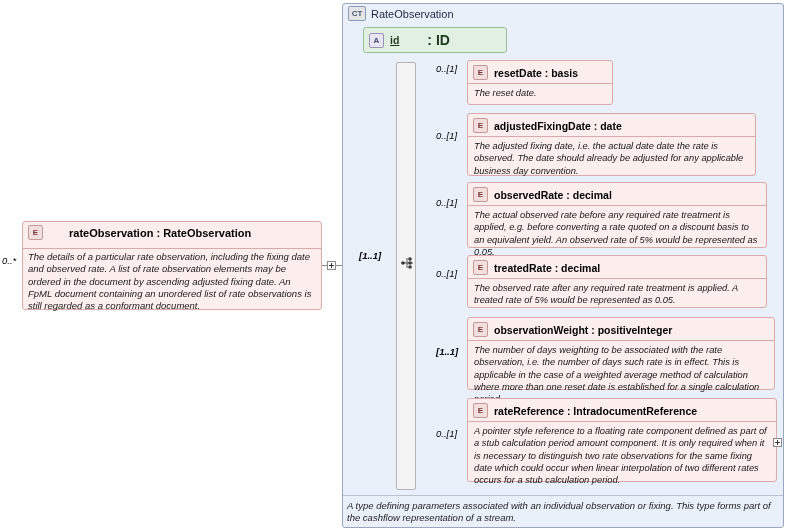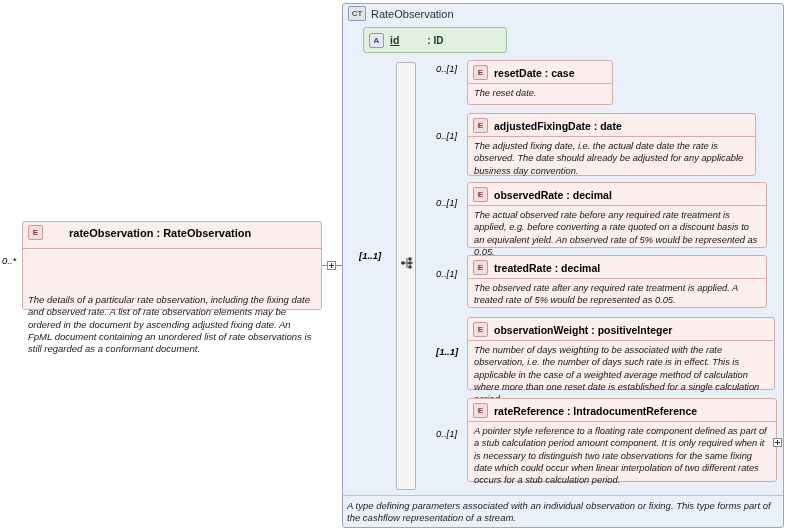--- a/index.html
+++ b/index.html
@@ -110,21 +110,21 @@
     padding-left: 5px;
     gap: 6px;
   }
   .attr-name {
     font-size: 10.5px;
     font-weight: bold;
     color: #1d3a1d;
     text-decoration: underline;
   }
   .attr-type {
-    font-size: 10px;
+    font-size: 14px;
     font-weight: bold;
     color: #1d3a1d;
     margin-left: 22px;
     text-align: center;
   }
 
   
   .left-box {
     position: absolute;
     left: 22px;
@@ -160,21 +160,20 @@
   }
   .left-desc {
     position: absolute;
     left: 28px;
     top: 251px;
     width: 287px;
     font-size: 9.5px;
     font-style: italic;
     line-height: 1.3;
     color: #1a1a1a;
-    margin-top: 43px;
   }
   .left-card {
     position: absolute;
     left: 2px;
     top: 255px;
     font-size: 9.5px;
     font-style: italic;
     color: #000;
   }
 
@@ -332,21 +331,21 @@
     <circle cx="4" cy="8" r="1.8" fill="#3a3a3a"></circle>
     <circle cx="11" cy="4" r="1.8" fill="#3a3a3a"></circle>
     <circle cx="11" cy="8" r="1.8" fill="#3a3a3a"></circle>
     <circle cx="11" cy="12" r="1.8" fill="#3a3a3a"></circle>
   </svg>
   <div class="card card-b" style="left:359px; top:250px;">[1..1]</div>
 
   <div class="el-box" style="left:467px; top:60px; width:146px; height:45px;">
     <div class="el-title">
       <span class="badge badge-e">E</span>
-      <span class="el-title-text">resetDate : case</span>
+      <span class="el-title-text">resetDate : basis</span>
     </div>
     <div class="el-hr"></div>
     <div class="el-desc">The reset date.</div>
   </div>
   <div class="card" style="left:436px; top:63px;">0..[1]</div>
 
   <div class="el-box" style="left:467px; top:113px; width:289px; height:63px;">
     <div class="el-title">
       <span class="badge badge-e">E</span>
       <span class="el-title-text">adjustedFixingDate : date</span>

